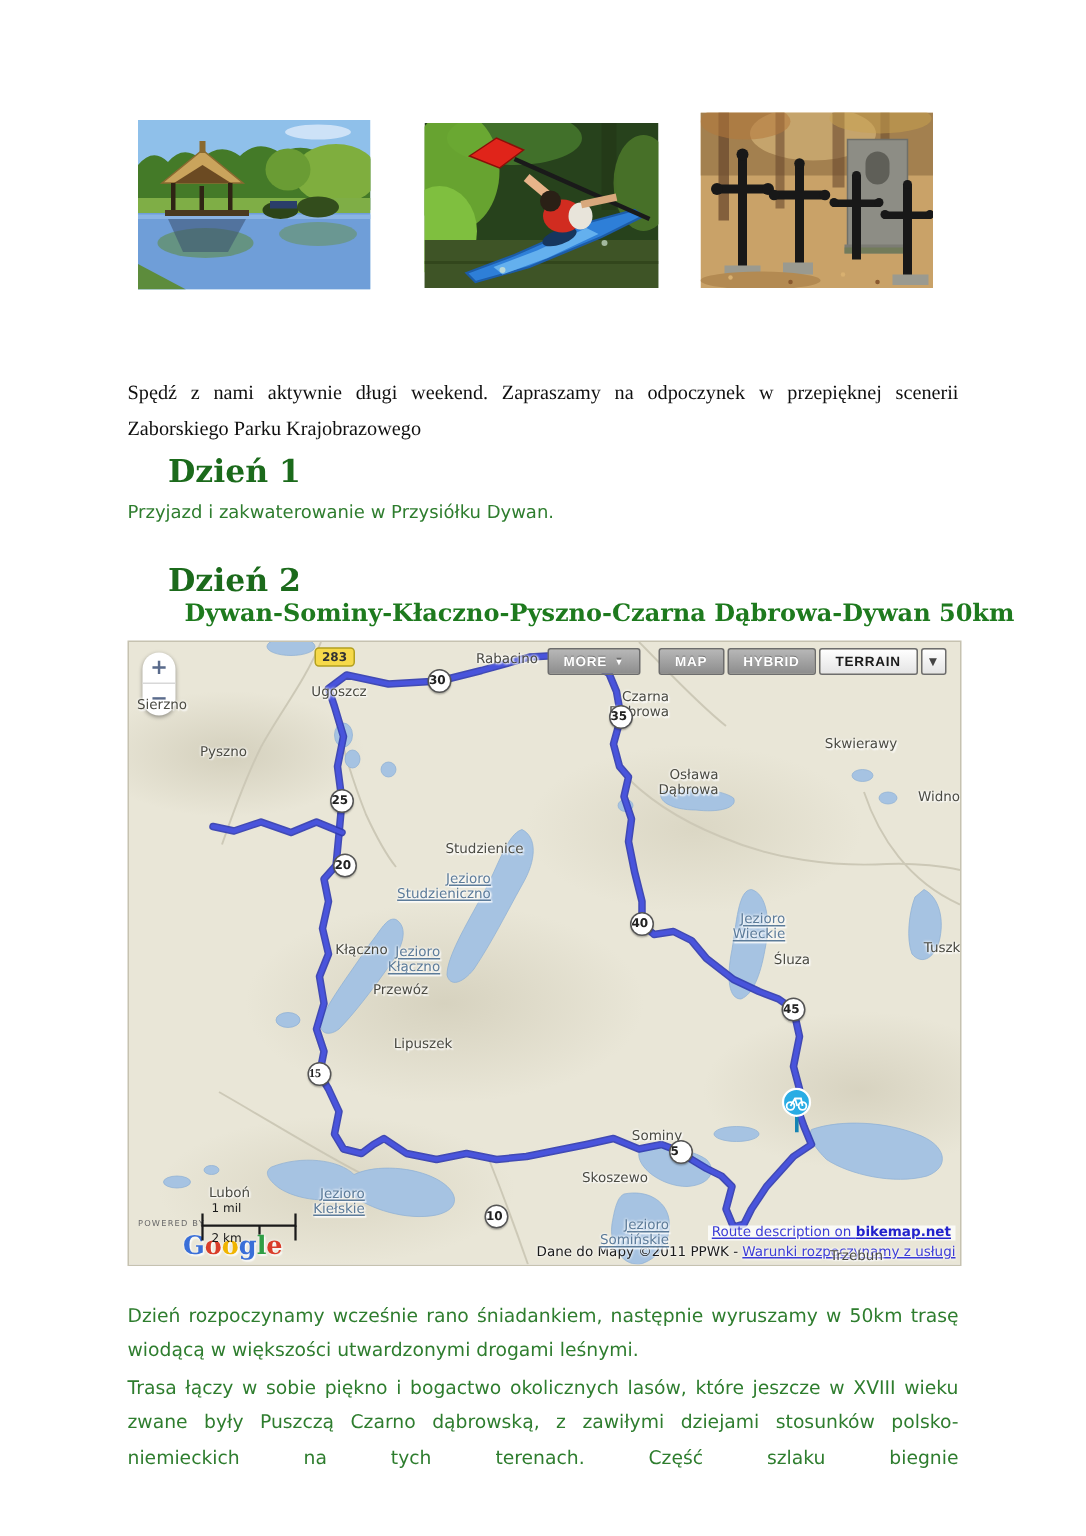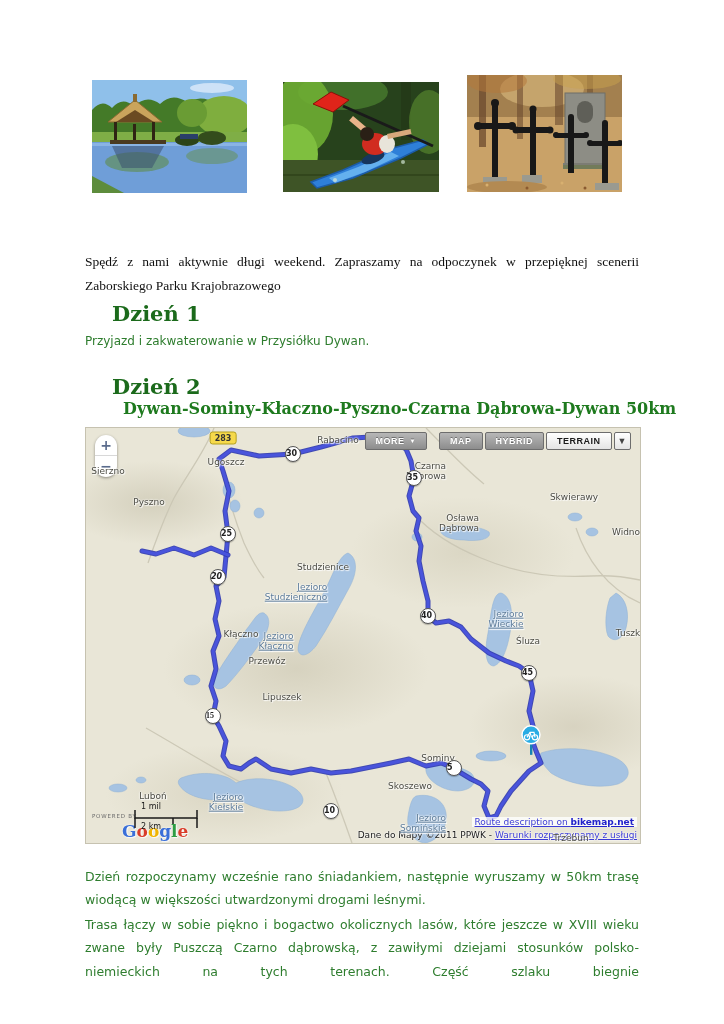--- a/index.html
+++ b/index.html
@@ -298,21 +298,21 @@
         <span class="map-label" style="left: 324px; top: 358px;">Skoszewo</span>
         <span class="map-label" style="left: 67px; top: 368px;">Luboń</span>
         <span class="map-label water" style="left: 140px; top: 374px;">Jezioro
 Kiełskie</span>
         <span class="map-label water" style="left: 337px; top: 395px;">Jezioro
 Somińskie</span>
         <span class="map-label" style="left: 485px; top: 410px;">Trzebun</span>
         <div class="km-marker" style="left: 207px; top: 26px;">30</div>
         <div class="km-marker" style="left: 328px; top: 50px;">35</div>
         <div class="km-marker" style="left: 142px; top: 106px;">25</div>
-        <div class="km-marker" style="left: 132px; top: 149px; font-style: italic;">20</div>
+        <div class="km-marker" style="left: 144px; top: 149px;">20</div>
         <div class="km-marker" style="left: 342px; top: 188px;">40</div>
         <div class="km-marker" style="left: 443px; top: 245px;">45</div>
         <div class="km-marker" style="left: 127px; top: 288px; font-family: Liberation Serif, serif;">15</div>
         <div class="km-marker" style="left: 368px; top: 340px;">5</div>
         <div class="km-marker" style="left: 245px; top: 345px; margin-top: 38px;">10</div>
         <div class="road-shield" style="left: 137px; top: 10px;">283</div>
       </div>
   </div>
 
   <p id="para1" class="body-para green-sans">Dzień rozpoczynamy wcześnie rano śniadankiem, następnie wyruszamy w 50km trasę wiodącą w większości utwardzonymi drogami leśnymi.</p>

